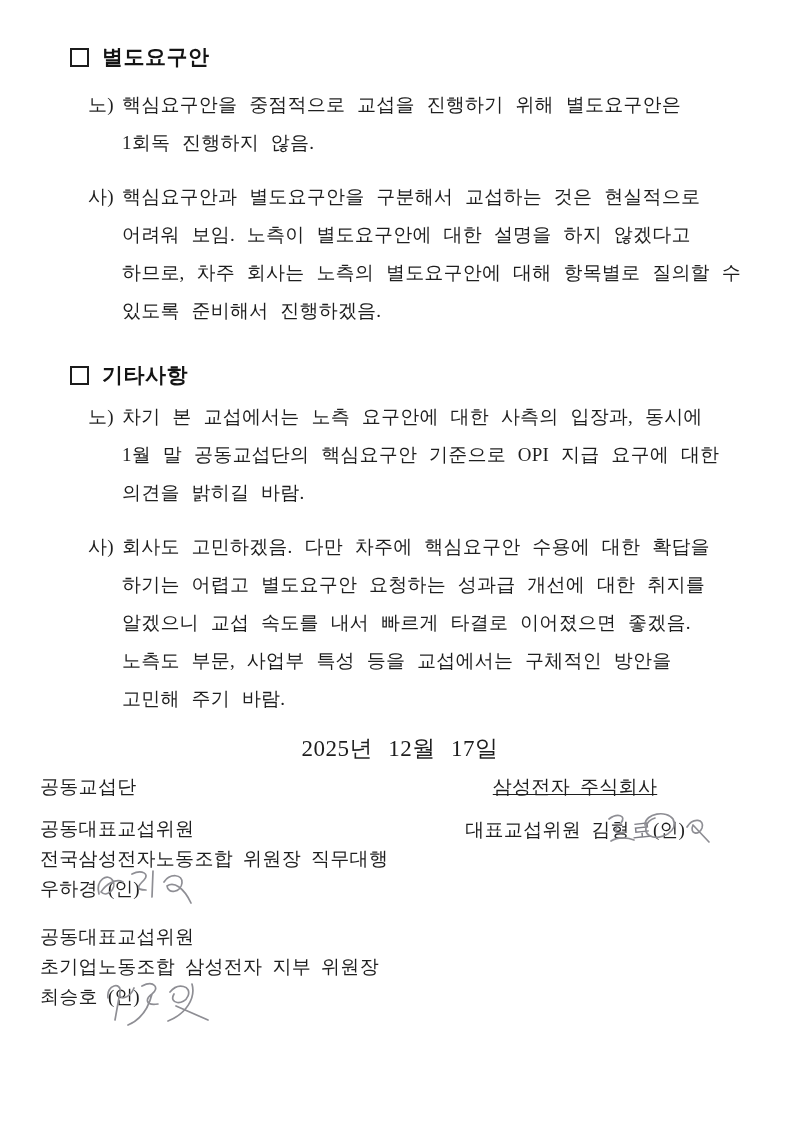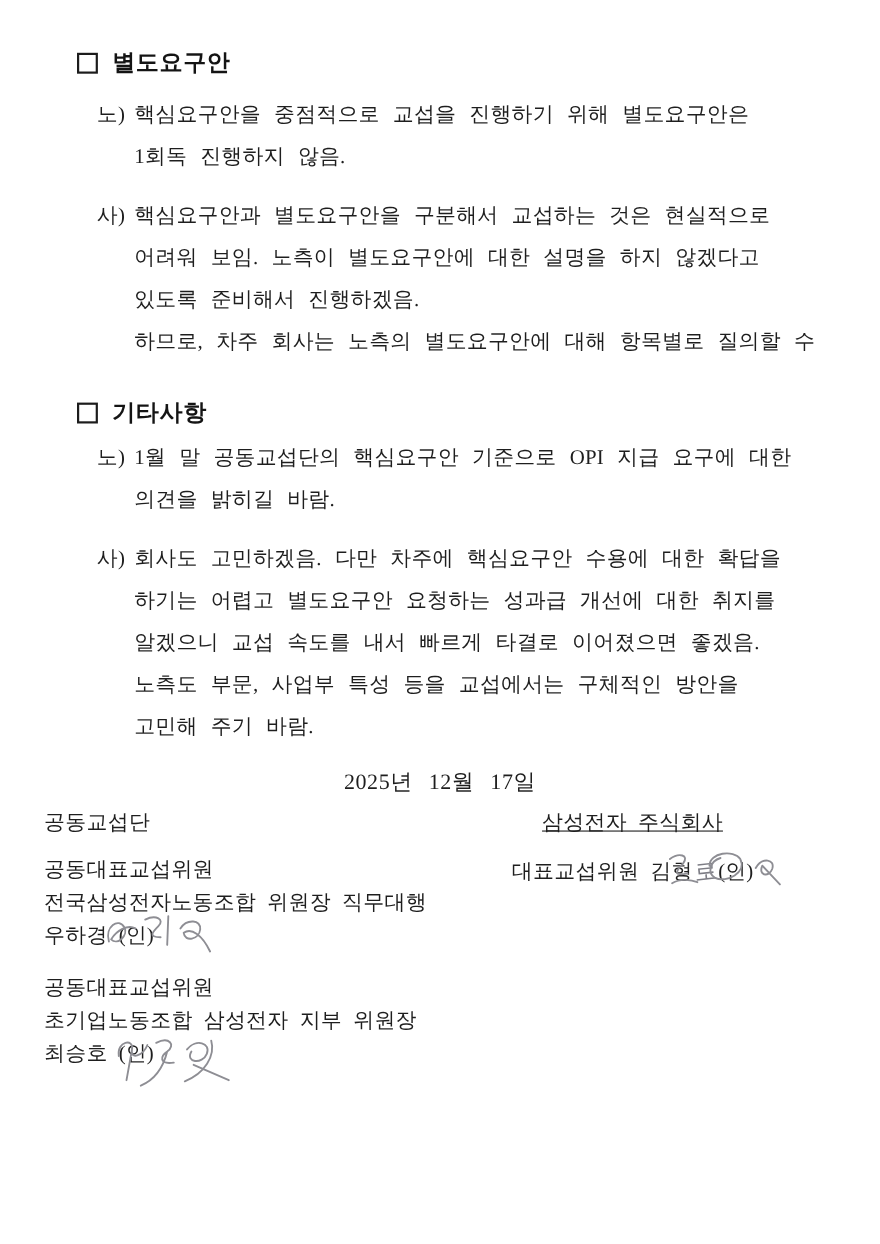--- a/index.html
+++ b/index.html
@@ -26,21 +26,21 @@
     margin:0 40px 16px 88px; font-size:19px;
   }
   .para:last-child { margin-bottom:0; }
   .para .marker { flex:0 0 34px; line-height:38px; letter-spacing:0.2px; }
   .para .lines { flex:1; }
   .para .line {
     line-height:38px; white-space:nowrap;
     word-spacing:7px; letter-spacing:0.2px;
   }
   .date-line {
-    margin-top:8px; text-align:center; font-size:20px;
+    margin-top:8px; text-align:center; font-size:23px;
     line-height:30px; word-spacing:9px; letter-spacing:0.5px;
   }
   .sig-area { display:flex; margin-left:40px; margin-top:8px; font-size:19px; }
   .sig-left  { width:400px; }
   .sig-right { width:270px; text-align:center;text-decoration:underline; }
   .srow { line-height:30px; word-spacing:5px; letter-spacing:0.3px; }
   .gap12 { margin-top:12px; }
   .gap18 { margin-top:18px; }
   .name-wrap { position:relative; display:inline-block; }
   .sig-svg { position:absolute; pointer-events:none; }
@@ -70,33 +70,34 @@
       <span class="line" style="display:block">핵심요구안을 중점적으로 교섭을 진행하기 위해 별도요구안은</span>
       <span class="line" style="display:block">1회독 진행하지 않음.</span>
     </span>
   </div>
 
   <div class="para">
     <span class="marker">사)</span>
     <span class="lines">
       <span class="line" style="display:block">핵심요구안과 별도요구안을 구분해서 교섭하는 것은 현실적으로</span>
       <span class="line" style="display:block">어려워 보임. 노측이 별도요구안에 대한 설명을 하지 않겠다고</span>
+      <span class="line" style="display:block">하므로, 차주 회사는 노측의 별도요구안에 대해 항목별로 질의할 수</span>
       <span class="line" style="display:block">있도록 준비해서 진행하겠음.</span>
-      <span class="line" style="display:block">하므로, 차주 회사는 노측의 별도요구안에 대해 항목별로 질의할 수</span>
     </span>
   </div>
 
   <div class="section-heading sec2-head">
     <span class="checkbox-square"></span>
     <span>기타사항</span>
   </div>
 
   <div class="para">
     <span class="marker">노)</span>
     <span class="lines">
+      <span class="line" style="display:block">차기 본 교섭에서는 노측 요구안에 대한 사측의 입장과, 동시에</span>
       <span class="line" style="display:block">1월 말 공동교섭단의 핵심요구안 기준으로 OPI 지급 요구에 대한</span>
       <span class="line" style="display:block">의견을 밝히길 바람.</span>
     </span>
   </div>
 
   <div class="para">
     <span class="marker">사)</span>
     <span class="lines">
       <span class="line" style="display:block">회사도 고민하겠음. 다만 차주에 핵심요구안 수용에 대한 확답을</span>
       <span class="line" style="display:block">하기는 어렵고 별도요구안 요청하는 성과급 개선에 대한 취지를</span>

